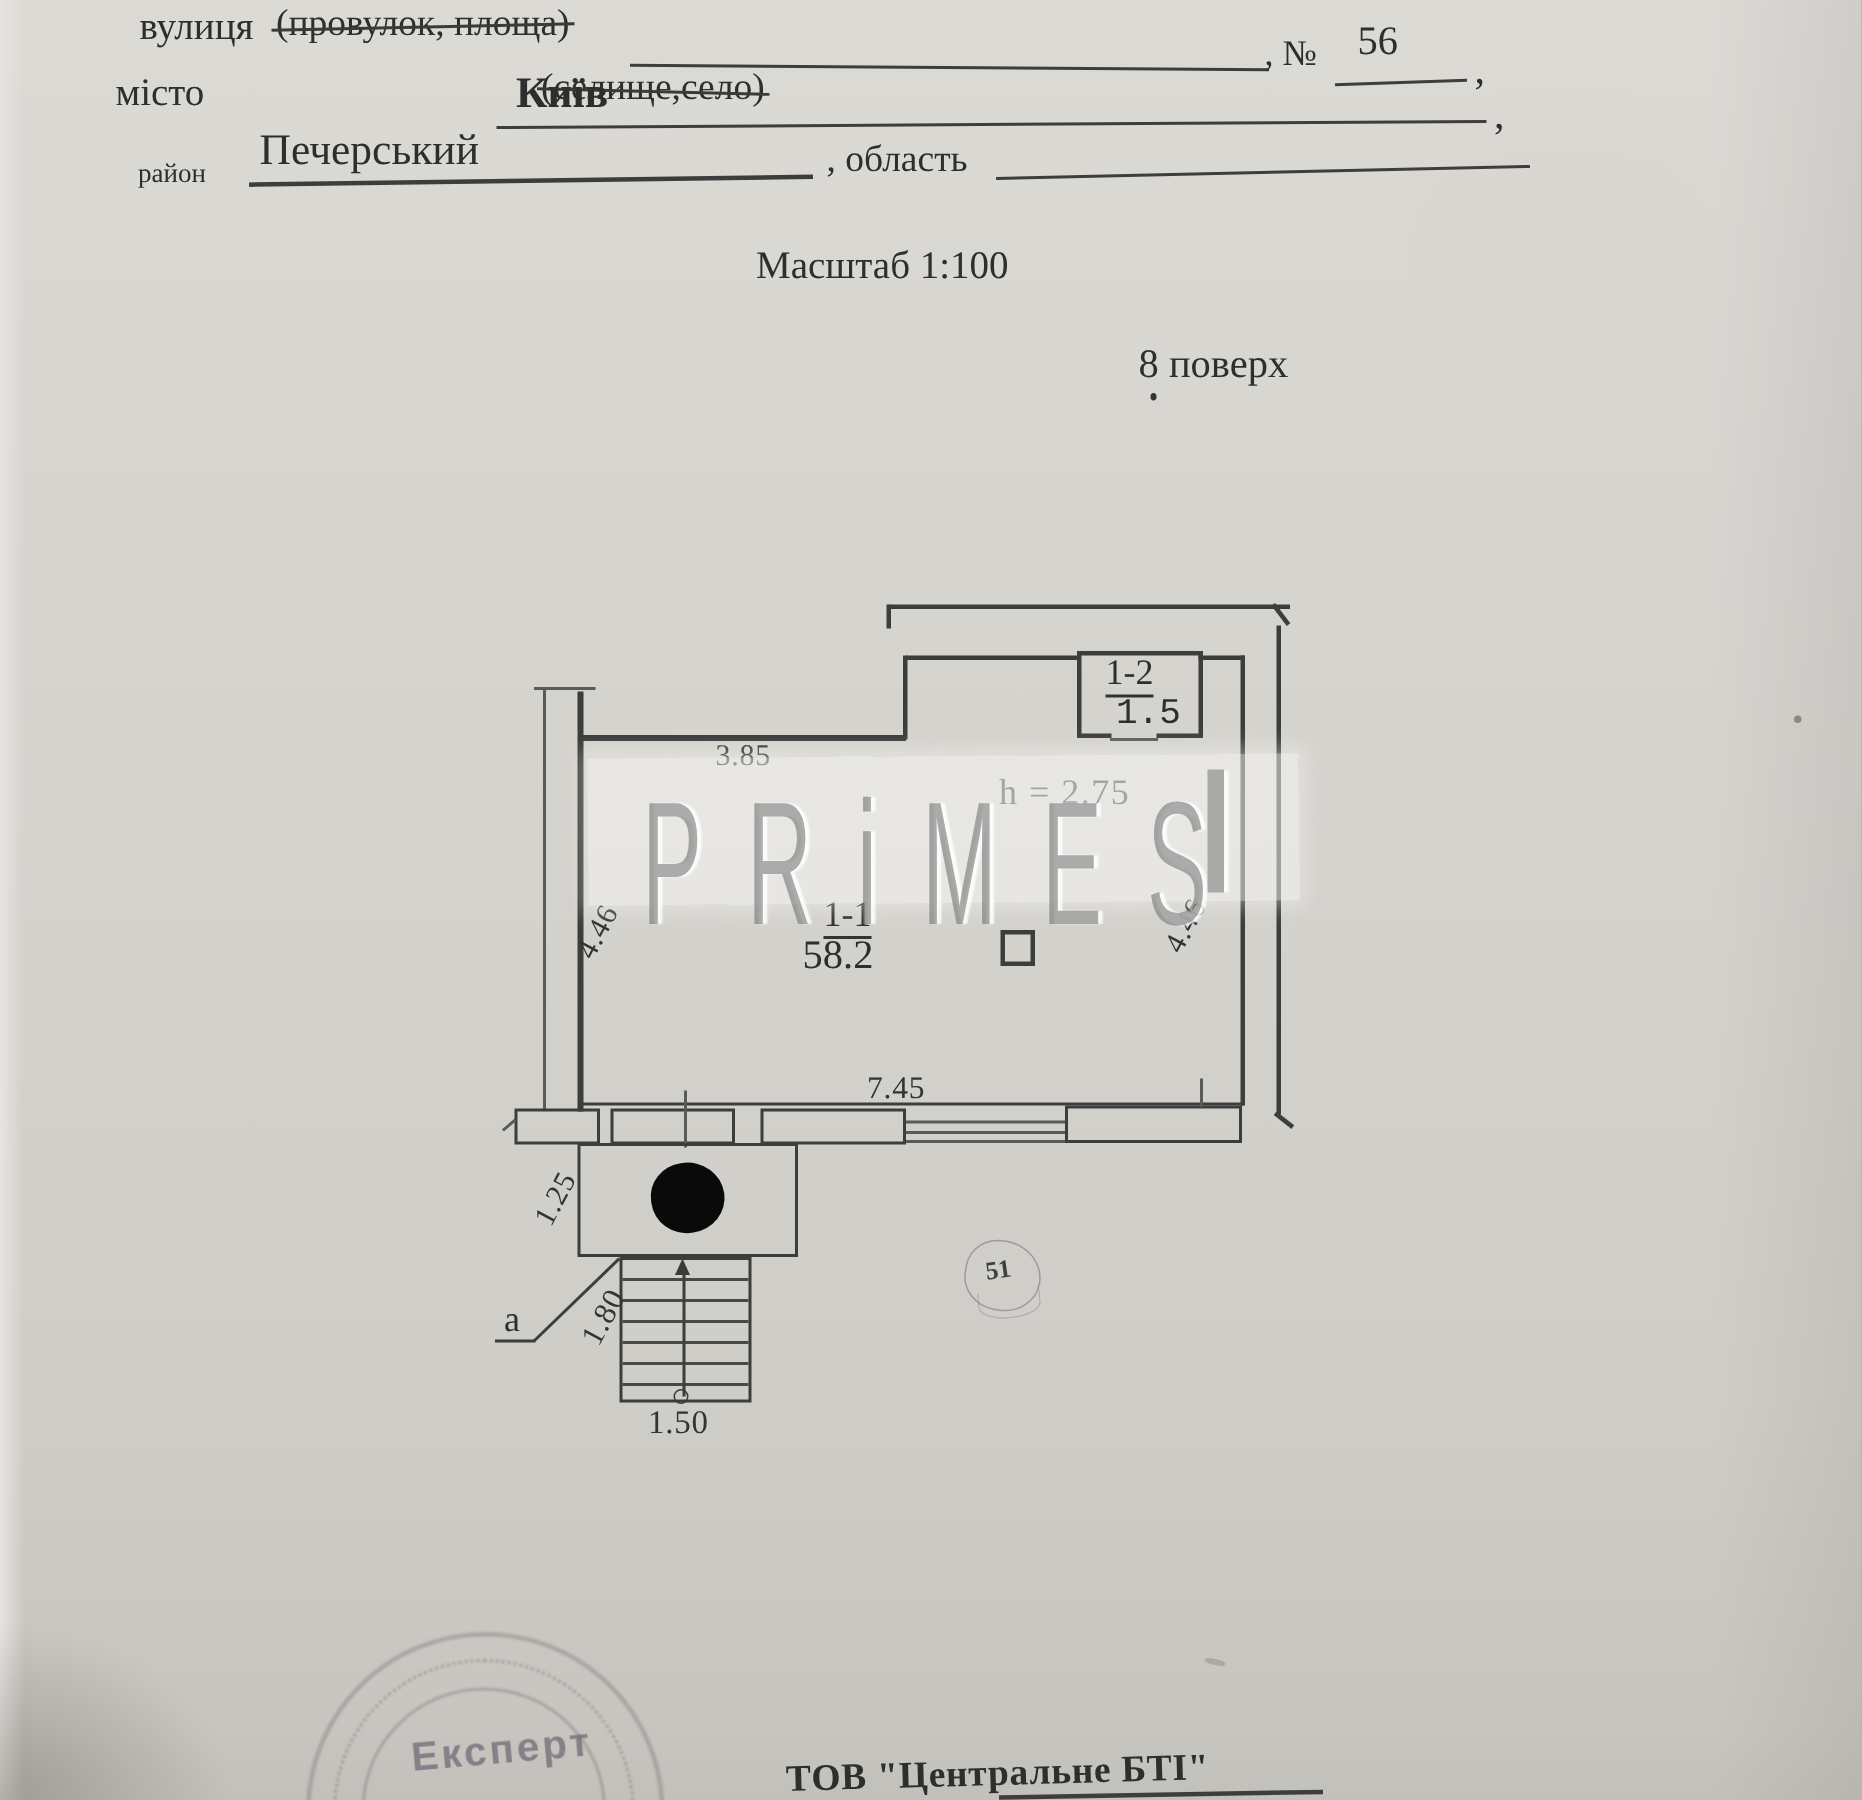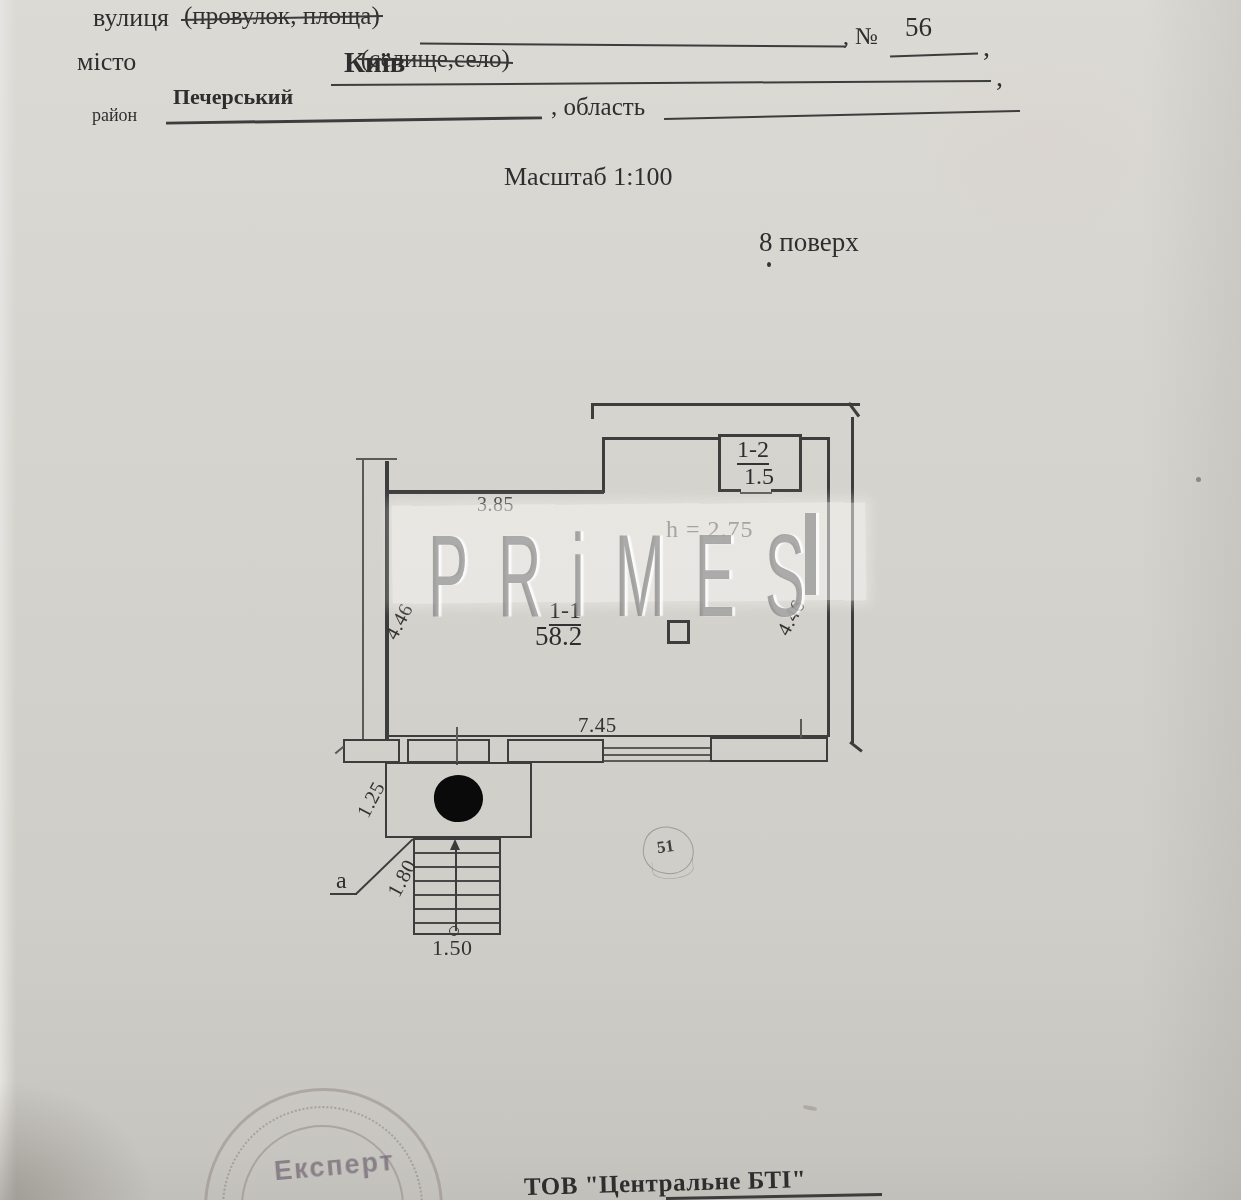--- a/index.html
+++ b/index.html
@@ -55,21 +55,21 @@
 
   <div class="t" style="left:77px;top:48px;font-size:26px;">місто</div>
   <span class="t struck" style="left:161px;top:46px;font-size:25px;">
     <span>(селище,село)</span><i class="strike" style="transform:rotate(1.4deg);"></i>
   </span>
   <div class="t" style="left:344px;top:47px;font-size:29px;font-weight:600;">Київ</div>
   <div class="ln" style="left:331px;top:82px;width:660px;height:2px;transform:rotate(-.35deg);"></div>
   <div class="t" style="left:996px;top:62px;font-size:28px;">,</div>
 
   <div class="t" style="left:92px;top:106px;font-size:18px;font-family:Liberation Serif, serif;">район</div>
-  <div class="t" style="left:173px;top:85px;font-size:22px;font-weight:700;">Печерський</div>
+  <div class="t" style="left:173px;top:85px;font-size:29px;font-weight:400;">Печерський</div>
   <div class="ln" style="left:166px;top:119px;width:376px;height:2.5px;transform:rotate(-.8deg);"></div>
   <div class="t" style="left:551px;top:94px;font-size:25px;">, область</div>
   <div class="ln" style="left:664px;top:114px;width:356px;height:2px;transform:rotate(-1.3deg);"></div>
 
   <div class="t" style="left:504px;top:163px;font-size:26px;">Масштаб 1:100</div>
   <div class="t" style="left:759px;top:228px;font-size:27px;">8 поверх</div>
   <div class="ln" style="left:767px;top:262px;width:4px;height:5px;border-radius:50%;background:#333;"></div>
 
   
   
@@ -80,21 +80,21 @@
   <div class="ln" style="left:604px;top:437px;width:116px;height:3px;"></div>
   <div class="ln" style="left:799px;top:437px;width:31px;height:3px;"></div>
   <div class="ln" style="left:602px;top:437px;width:3px;height:56px;"></div>
 
   
   <div class="box" style="left:718px;top:434px;width:84px;height:57px;border-width:3px;border-bottom:none;"></div>
   <div class="ln" style="left:718px;top:489px;width:23px;height:3px;"></div>
   <div class="ln" style="left:771px;top:489px;width:31px;height:3px;"></div>
   <div class="ln thin" style="left:740px;top:492px;width:32px;height:1.5px;"></div>
   <div class="t" style="left:737px;top:437px;font-size:24px;"><span class="u2">1-2</span></div>
-  <div class="t" style="left:744px;top:464px;font-size:24px;">1.5</div>
+  <div class="t" style="left:744px;top:464px;font-size:24px;font-family:Liberation Mono, monospace;">1.5</div>
 
   
   <div class="ln" style="left:387px;top:490px;width:217px;height:4px;"></div>
   <div class="ln" style="left:385px;top:461px;width:4px;height:280px;"></div>
   <div class="ln" style="left:827px;top:437px;width:3px;height:300px;"></div>
   <div class="ln" style="left:851px;top:417px;width:3px;height:326px;"></div>
   <div class="ln" style="left:851px;top:741px;width:15px;height:2.5px;transform:rotate(38deg);transform-origin:left top;"></div>
 
   
   <div class="ln thin" style="left:356px;top:458px;width:41px;height:2px;"></div>

